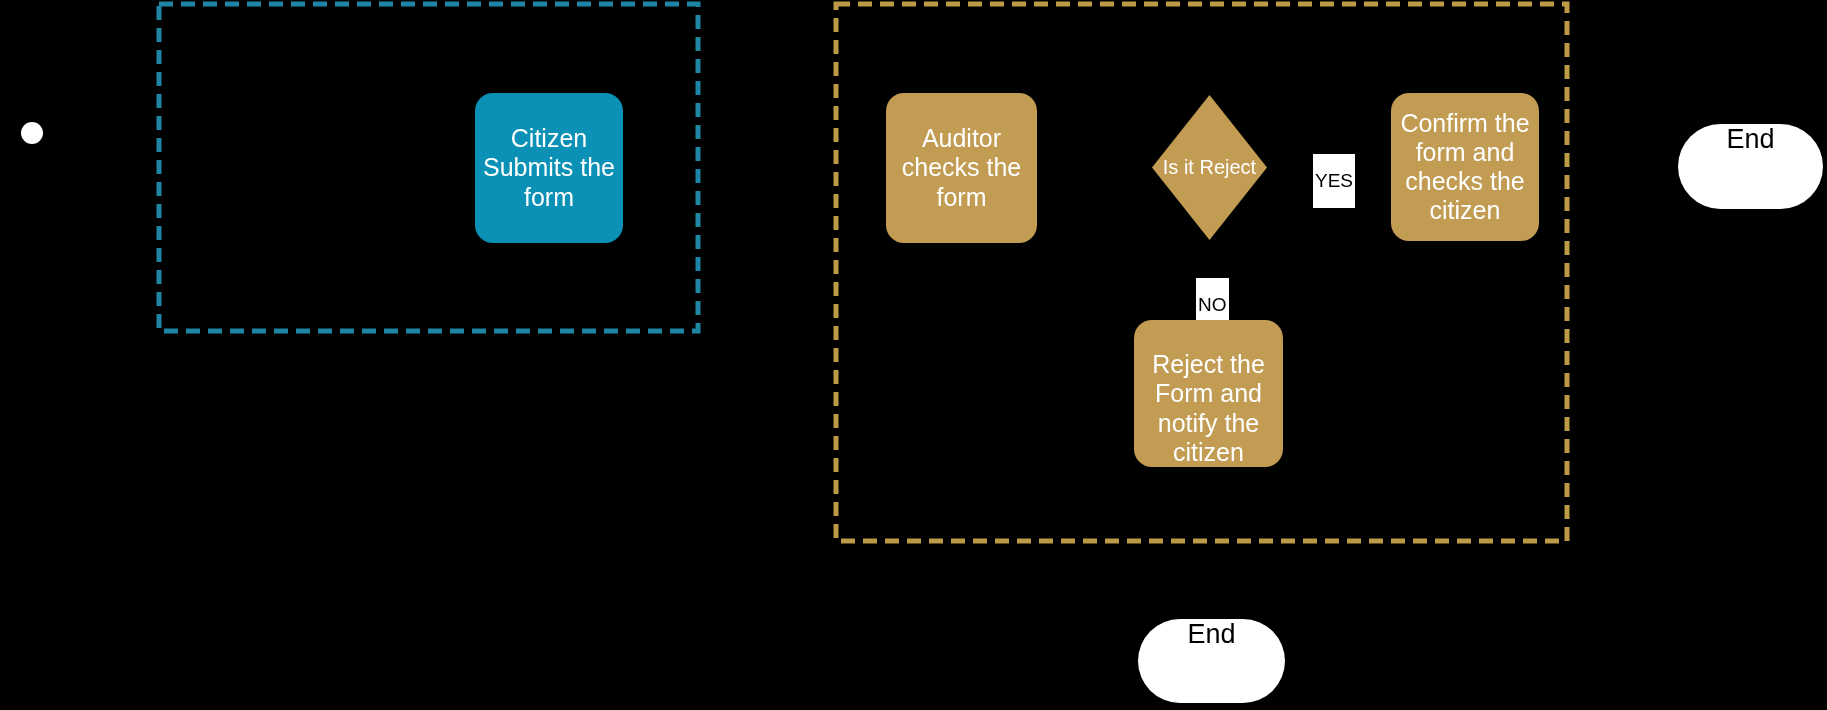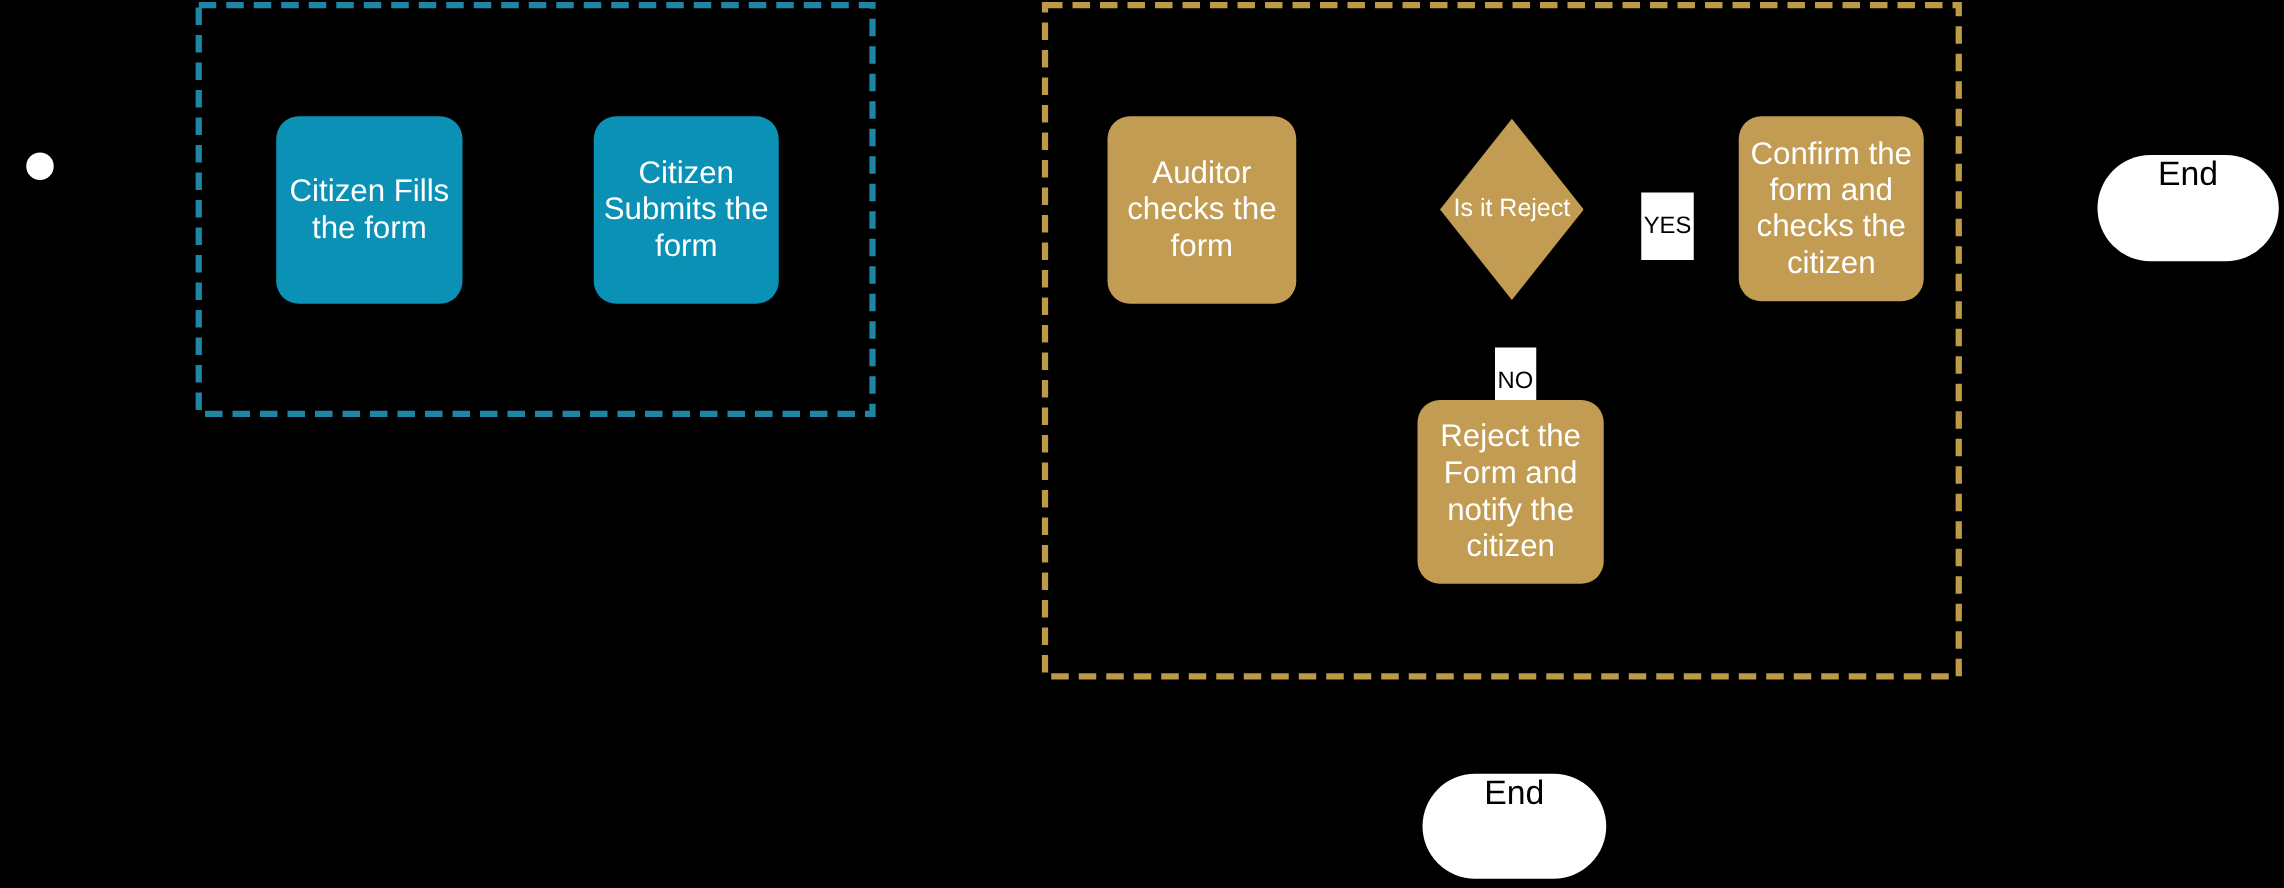--- a/index.html
+++ b/index.html
@@ -76,24 +76,20 @@
 
 <div class="canvas">
 
   <svg class="lanes-svg">
     <rect class="lane-border citizen" x="159" y="4" width="539" height="327" stroke-dasharray="14 8"></rect>
     <rect class="lane-border auditor" x="836" y="4" width="731" height="537" stroke-dasharray="14 8"></rect>
   </svg>
 
   <div class="start-circle" style="left:21px; top:122px;"></div>
 
-  <div class="node teal" style="left:221px; top:93px; width:149px; height:150px;">
-    <span>Citizen Fills
-the form</span>
-  </div>
 
   <div class="node teal" style="left:475px; top:93px; width:148px; height:150px;">
     <span>Citizen
 Submits the
 form</span>
   </div>
 
   <div class="node gold" style="left:886px; top:93px; width:151px; height:150px;">
     <span>Auditor
 checks the
@@ -112,21 +108,21 @@
     <span>Confirm the
 form and
 checks the
 citizen</span>
   </div>
 
   <div class="edge-label" style="left:1196px; top:278px;">
     <span>NO</span>
   </div>
 
-  <div class="node gold" style="left:1134px; top:320px; width:149px; height:147px;">
+  <div class="node gold" style="left:1134px; top:320px; width:149px; height:147px;align-items:flex-end;">
     <span>Reject the
 Form and
 notify the
 citizen</span>
   </div>
 
   <div class="stadium" style="left:1678px; top:124px; width:145px; height:85px;">
     <span>End</span>
   </div>
 

